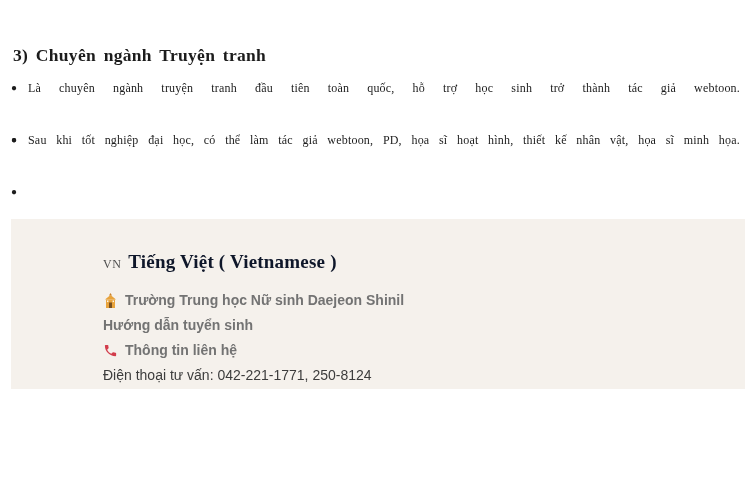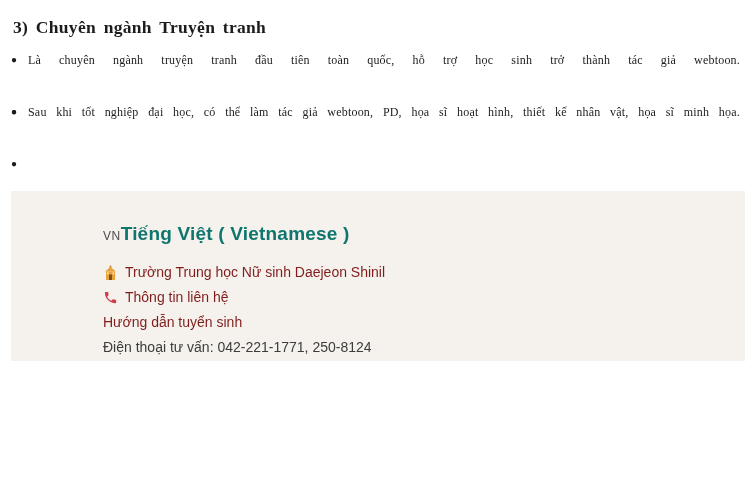--- a/index.html
+++ b/index.html
@@ -8,20 +8,21 @@
     background: #ffffff;
     font-family: "Liberation Serif", "DejaVu Serif", serif;
     color: #1c1c1c;
     overflow: hidden;
   }
   .page { width: 752px; height: 477px; position: relative; }
 
   
   .article {
     padding: 14px 12px 0 11px;
+    margin-top: 28px;
   }
   .article h3 {
     font-size: 17.5px;
     line-height: 26px;
     font-weight: 700;
     letter-spacing: 0.3px;
     word-spacing: 3px;
     margin: 0 0 7px 2px;
   }
   .bullet {
@@ -49,43 +50,45 @@
   .info-box {
     margin: 40px 7px 0 11px;
     height: 170px;
     background: #f5f1ec;
     padding: 32px 20px 16px 92px;
     font-family: "Liberation Sans", "DejaVu Sans", sans-serif;
   }
   .info-title-row {
     display: flex;
     align-items: baseline;
+    gap: 7px;
     margin-bottom: 15px;
+    font-family: Liberation Serif, serif;
   }
   .lang-code {
     font-size: 12px;
     font-weight: 400;
     color: #4d4d4d;
     letter-spacing: 0.5px;
   }
   .info-title {
     font-size: 19px;
     font-weight: 700;
-    color: #0f766e;
+    color: #0f172a;
     letter-spacing: 0.2px;
   }
   .info-row {
     display: flex;
     align-items: center;
     gap: 7px;
     line-height: 25px;
     height: 25px;
     font-size: 14px;
-    font-weight: 400;
-    color: #7f1d1d;
+    font-weight: 700;
+    color: #737373;
   }
   .info-row.light {
     font-weight: 400;
     color: #3c3c3c;
   }
   .info-row svg { flex: 0 0 auto; display: block; }
 </style>
 </head>
 <body>
 
@@ -126,28 +129,28 @@
         <polygon points="7.5,2 13,6.5 2,6.5" fill="#e8a33c"></polygon>
         <rect x="3" y="6.5" width="9" height="8.5" fill="#e8a33c"></rect>
         <rect x="6" y="9.5" width="3" height="5.5" fill="#7a5120"></rect>
         <rect x="4" y="7.5" width="1.4" height="1.6" fill="#fdf6ea"></rect>
         <rect x="9.6" y="7.5" width="1.4" height="1.6" fill="#fdf6ea"></rect>
       </svg>
       <span>Trường Trung học Nữ sinh Daejeon Shinil</span>
     </div>
 
     <div class="info-row">
+      <span>Hướng dẫn tuyển sinh</span>
+    </div>
+
+    <div class="info-row">
       <svg width="15" height="15" viewBox="0 0 24 24" aria-hidden="true">
         <path d="M6.62 10.79c1.44 2.83 3.76 5.14 6.59 6.59l2.2-2.2c.27-.27.67-.36 1.02-.24 1.12.37 2.33.57 3.57.57.55 0 1 .45 1 1V20c0 .55-.45 1-1 1-9.39 0-17-7.61-17-17 0-.55.45-1 1-1h3.5c.55 0 1 .45 1 1 0 1.25.2 2.45.57 3.57.11.35.03.74-.25 1.02l-2.2 2.2z" fill="#d23c4b"></path>
       </svg>
       <span>Thông tin liên hệ</span>
-    </div>
-
-    <div class="info-row">
-      <span>Hướng dẫn tuyển sinh</span>
     </div>
 
     <div class="info-row light">
       <span>Điện thoại tư vấn: 042-221-1771, 250-8124</span>
     </div>
 
   </div>
 </div>
 
 </body></html>

